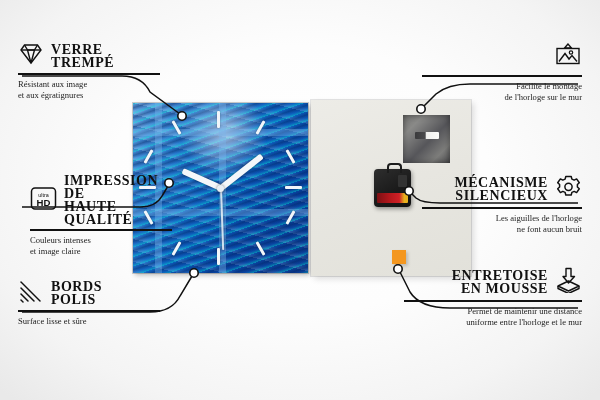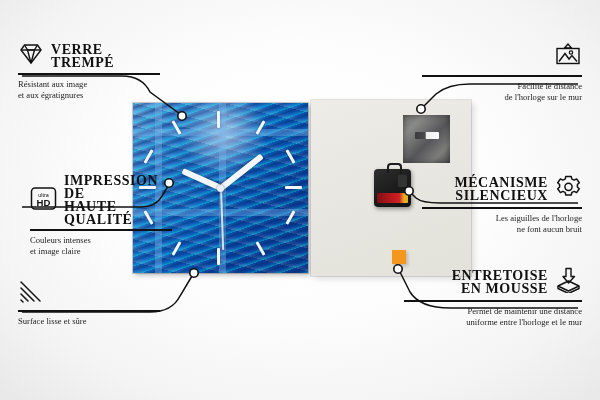--- a/index.html
+++ b/index.html
@@ -222,40 +222,42 @@
       <span class="icon">
         <svg width="26" height="24" viewBox="0 0 26 24">
           <g stroke="#111" stroke-width="1.5" stroke-linecap="round">
             <line x1="3" y1="3" x2="22" y2="22"></line>
             <line x1="3" y1="9" x2="16" y2="22"></line>
             <line x1="3" y1="15" x2="10" y2="22"></line>
             <line x1="3" y1="21" x2="5" y2="23"></line>
           </g>
         </svg>
       </span>
+      <span class="title">BORDS
+POLIS</span>
     </div>
     <div class="rule"></div>
     <div class="desc">Surface lisse et sûre</div>
   </div>
 
   <div class="callout right" style="right:18px; top:42px; width:160px;">
     <div class="row">
       <span class="icon">
         <svg width="28" height="26" viewBox="0 0 28 26">
           <g fill="none" stroke="#111" stroke-width="1.4">
             <path d="M14 2 L10.5 6 H17.5 Z"></path>
             <rect x="3" y="6.5" width="22" height="15"></rect>
             <path d="M5 19.5 L11 11.5 L15 17 L18 13.5 L23 19.5"></path>
           </g>
           <circle cx="17" cy="10.5" r="1.7" fill="none" stroke="#111" stroke-width="1.2"></circle>
         </svg>
       </span>
     </div>
     <div class="rule"></div>
-    <div class="desc">Facilite le distance
+    <div class="desc">Facilite le montage
 de l'horloge sur le mur</div>
   </div>
 
   <div class="callout right" style="right:18px; top:174px; width:160px;">
     <div class="row">
       <span class="title">MÉCANISME
 SILENCIEUX</span>
       <span class="icon">
         <svg width="27" height="26" viewBox="0 0 27 26">
           <g fill="none" stroke="#111" stroke-width="1.5" stroke-linejoin="round">

